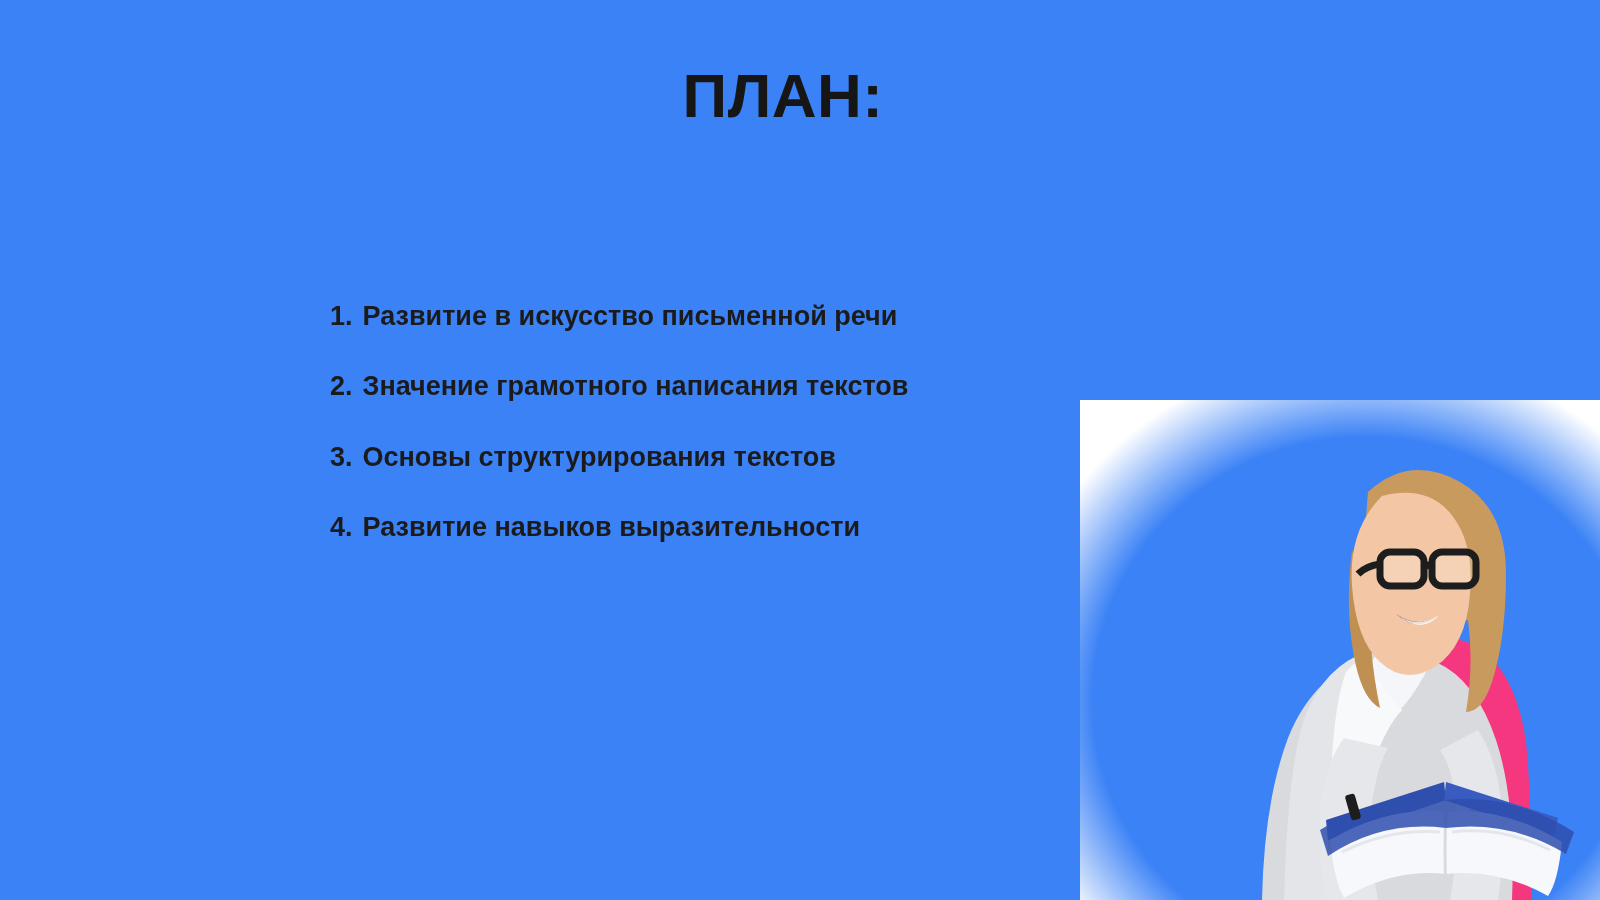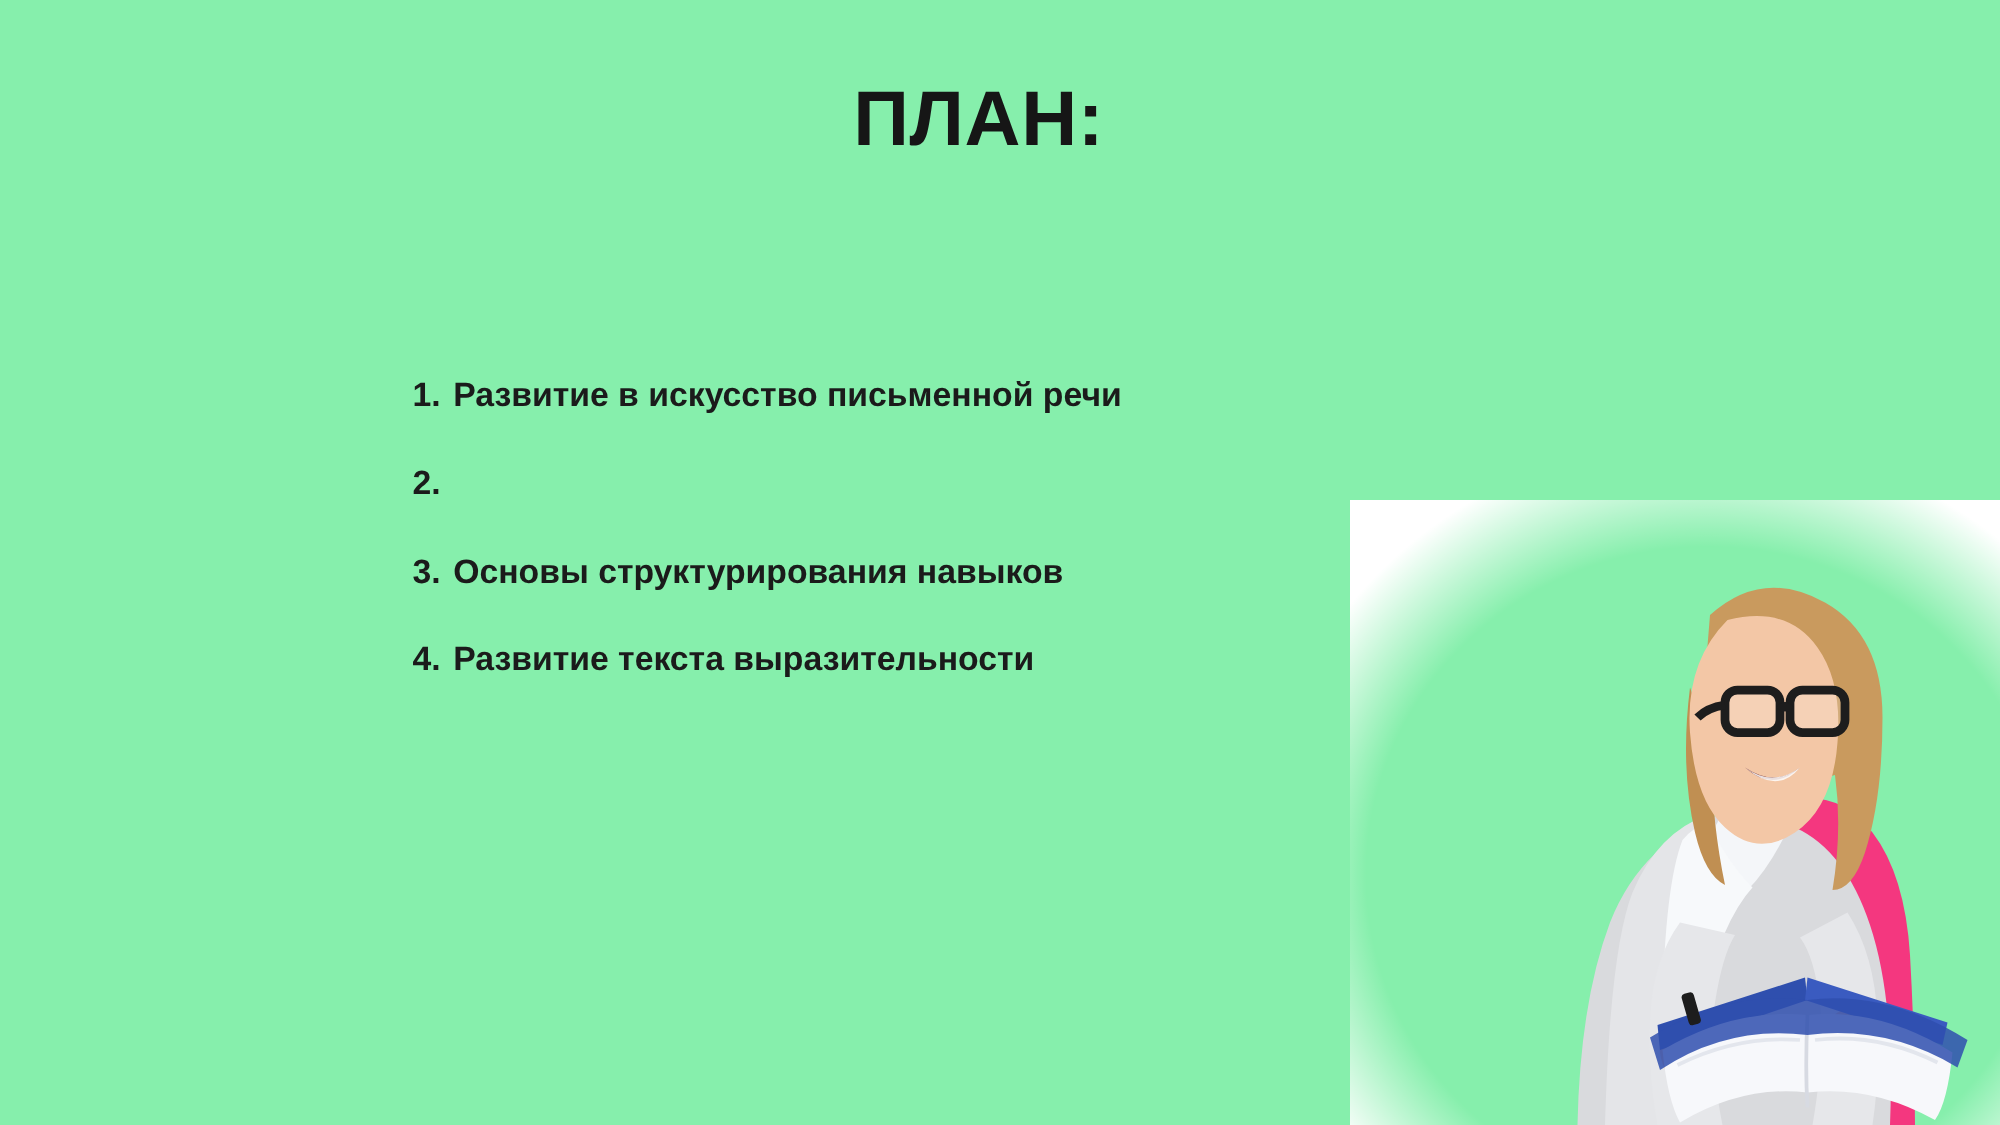--- a/index.html
+++ b/index.html
@@ -13,21 +13,21 @@
     height: 900px;
     overflow: hidden;
     font-family: "Liberation Sans", sans-serif;
     color: #1b1b1b;
     position: relative;
   }
 
   .slide {
     position: absolute;
     inset: 0;
-    background: #86efac;
+    background: #3b82f6;
   }
 
   
   .slide-title {
     position: absolute;
     left: 0;
     top: 62px;
     width: 1600px;
     text-align: center;
     font-size: 62px;
@@ -85,28 +85,29 @@
 
   <div class="slide-title">ПЛАН:</div>
 
   <ul class="plan-list">
     <li class="plan-item">
       <span class="num">1.</span>
       <span class="txt">Развитие в искусство письменной речи</span>
     </li>
     <li class="plan-item">
       <span class="num">2.</span>
+      <span class="txt">Значение грамотного написания текстов</span>
     </li>
     <li class="plan-item">
       <span class="num">3.</span>
-      <span class="txt">Основы структурирования навыков</span>
+      <span class="txt">Основы структурирования текстов</span>
     </li>
     <li class="plan-item">
       <span class="num">4.</span>
-      <span class="txt">Развитие текста выразительности</span>
+      <span class="txt">Развитие навыков выразительности</span>
     </li>
   </ul>
 
   <div class="photo">
     <svg viewBox="0 0 520 500" xmlns="http://www.w3.org/2000/svg" aria-hidden="true">
       <defs>
         <radialGradient id="softEdge" cx="55%" cy="60%" r="70%">
           <stop offset="75%" stop-color="#ffffff" stop-opacity="0"></stop>
           <stop offset="100%" stop-color="#ffffff" stop-opacity="1"></stop>
         </radialGradient>

